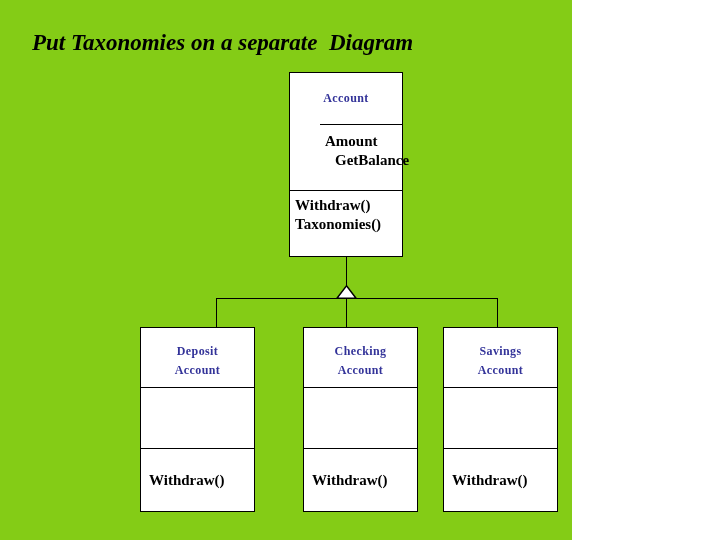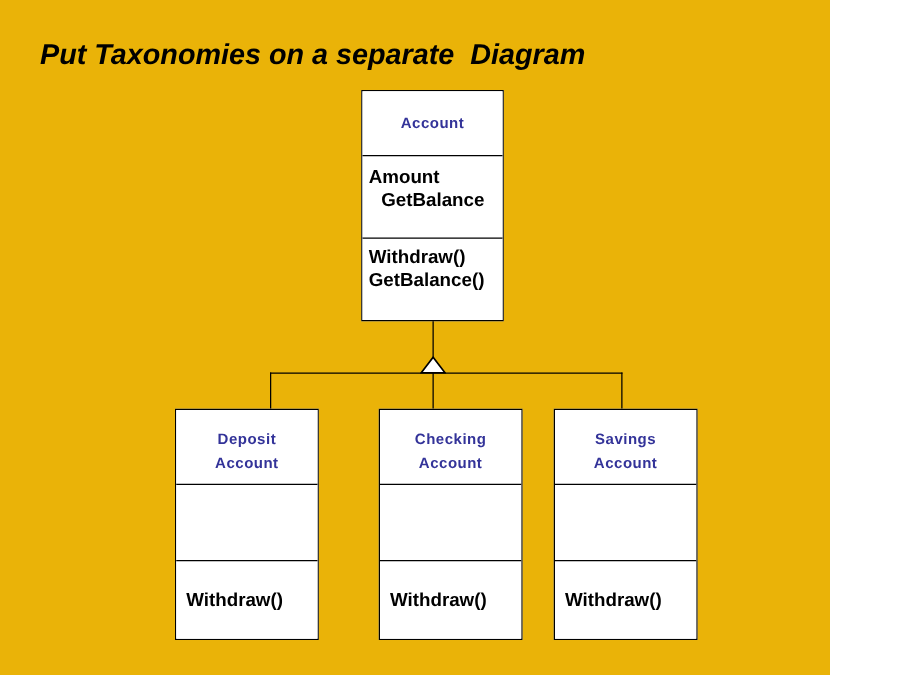--- a/index.html
+++ b/index.html
@@ -2,25 +2,25 @@
 <html><head>
 <meta charset="utf-8">
 <style>
   html, body {
     margin: 0;
     padding: 0;
     background: #ffffff;
   }
   #canvas {
     position: relative;
-    width: 664px;
+    width: 572px;
     height: 540px;
-    background: #eab308;
+    background: #84cc16;
     overflow: hidden;
-    font-family: Liberation Sans, sans-serif;
+    font-family: Liberation Serif, serif;
   }
 
   
   #slide-title {
     position: absolute;
     left: 32px;
     top: 29px;
     width: 660px;
     font-size: 23px;
     font-weight: bold;
@@ -75,21 +75,21 @@
   }
 
   
   #root-box {
     left: 289px;
     top: 72px;
     width: 114px;
     height: 185px;
   }
   #root-box .c-name   { height: 51px; padding-top: 16px; }
-  #root-box .c-attrs  { height: 66px; padding: 7px 0 0 5px; }
+  #root-box .c-attrs  { height: 66px; padding: 7px 0 0 5px; margin-left: 30px; }
   #root-box .c-ops    { height: 66px; padding: 5px 0 0 5px; }
   #root-box .c-attrs .row.indent { padding-left: 10px; }
 
   
   .line-v, .line-h {
     position: absolute;
     background: #000000;
   }
   .line-v { width: 1px; }
   .line-h { height: 1px; }
@@ -127,21 +127,21 @@
   <div class="class-box" id="root-box">
     <div class="compartment cls-name c-name">
       <span class="line">Account</span>
     </div>
     <div class="compartment cls-list c-attrs">
       <span class="row">Amount</span>
       <span class="row indent">GetBalance</span>
     </div>
     <div class="compartment cls-list c-ops">
       <span class="row">Withdraw()</span>
-      <span class="row">GetBalance()</span>
+      <span class="row">Taxonomies()</span>
     </div>
   </div>
 
   <div class="line-v" style="left:346px; top:257px; height:29px;"></div>
 
   <svg id="gen-triangle" viewBox="0 0 21 14">
     <polygon points="10.5,0.8 20,13.2 1,13.2" fill="#ffffff" stroke="#000000" stroke-width="1.4"></polygon>
   </svg>
 
   <div class="line-h" style="left:216px; top:298px; width:282px;"></div>

